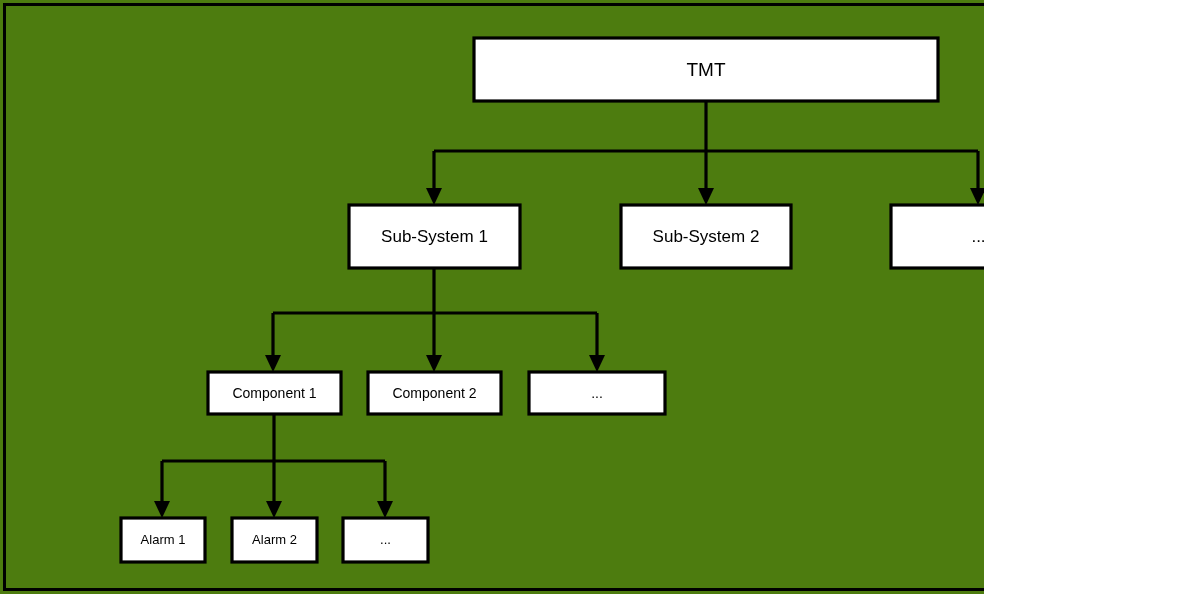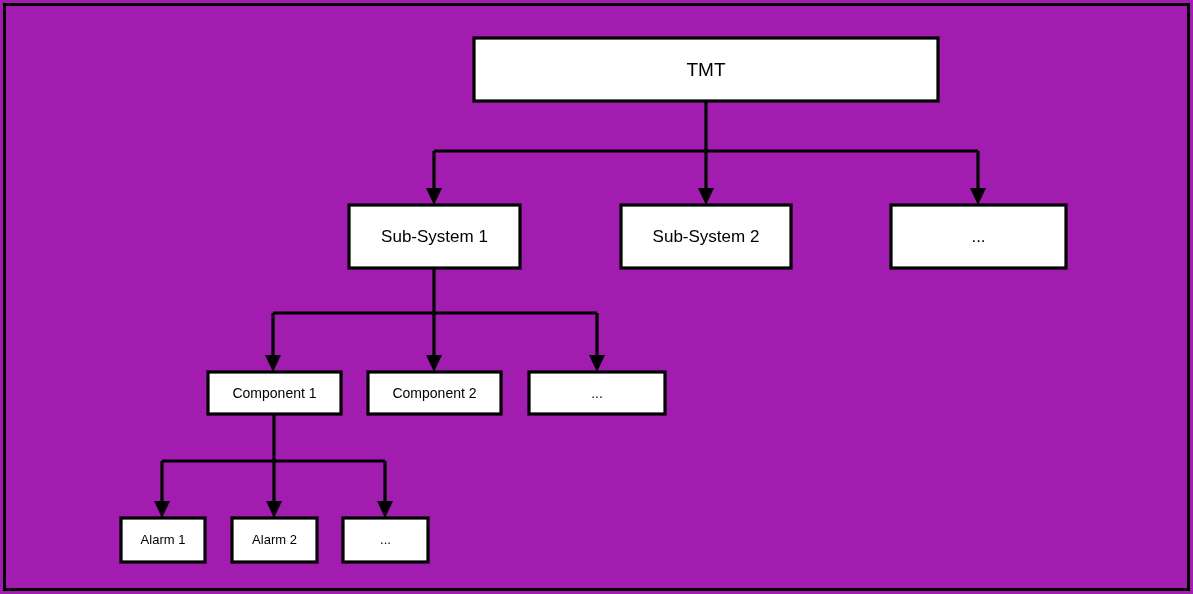--- a/index.html
+++ b/index.html
@@ -6,23 +6,23 @@
   html, body {
     margin: 0;
     padding: 0;
     background: #ffffff;
   }
   body {
     font-family: "Liberation Sans", sans-serif;
   }
   #canvas {
     position: relative;
-    width: 1193px;
+    width: 984px;
     height: 594px;
-    background: #a21caf;
+    background: #4d7c0f;
     overflow: hidden;
   }
   #diagram-svg {
     position: absolute;
     top: 0;
     left: 0;
     width: 1193px;
     height: 594px;
     display: block;
   }

